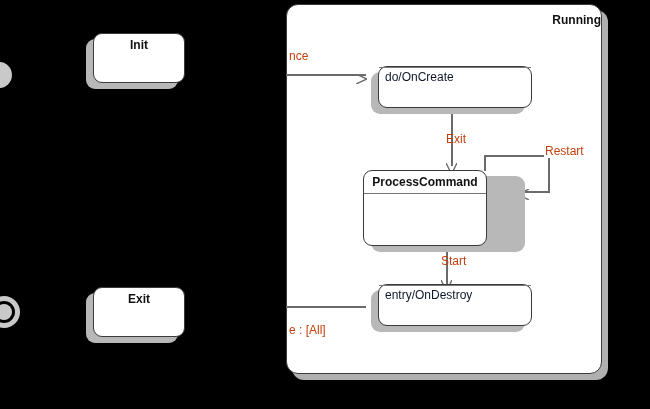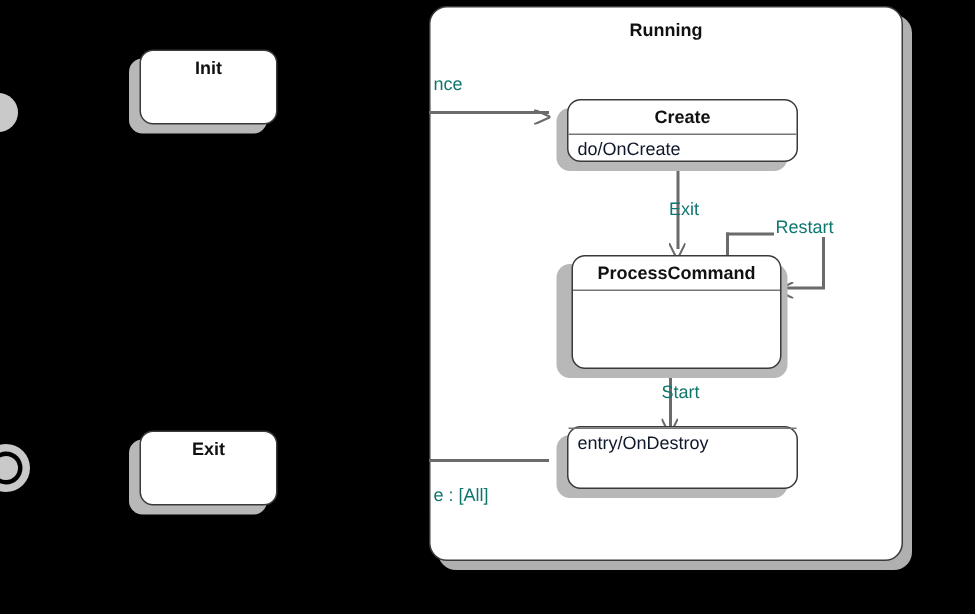--- a/index.html
+++ b/index.html
@@ -59,35 +59,35 @@
     position:absolute;
     left:286px;top:4px;width:316px;height:370px;
     background:#ffffff;
     border:1.6px solid #3a3a3a;
     border-radius:12px;
     box-sizing:border-box;
     z-index:2;
   }
   #running .rtitle{
     position:absolute;left:0;top:0;width:100%;
-    text-align:center;
+    text-align:right;
     font-weight:bold;font-size:12px;color:#111111;
     line-height:30px;
     white-space:nowrap;
   }
   
   .edge{position:absolute;background:#6b6b6b;z-index:4;}
   .edge.h{height:1.6px;}
   .edge.v{width:1.6px;}
   .arrowhead{position:absolute;z-index:4;}
   
   .lbl{
     position:absolute;
     font-size:12px;
-    color:#0f766e;
+    color:#c2410c;
     white-space:nowrap;
     z-index:7;
   }
   .lbl.onwhite{background:#ffffff;padding:0 1px;}
   
   .pstate{position:absolute;z-index:6;}
 </style>
 </head>
 <body>
 
@@ -131,49 +131,48 @@
   <div class="edge h" style="left:286px;top:74px;width:80px;"></div>
   <div class="arrowhead" style="left:356px;top:70px;width:11px;height:10px;">
     <svg width="11" height="10" viewBox="0 0 11 10">
       <path d="M0,0 L11,5 L0,10" fill="none" stroke="#6b6b6b" stroke-width="1.4"></path>
     </svg>
   </div>
   <div class="lbl onwhite" style="left:288px;top:49px;">nce</div>
 
   <div class="shadow" style="left:371px;top:72px;width:154px;height:42px;"></div>
   <div class="state" style="left:365px;top:66px;width:154px;height:42px;">
-    <div class="title">Create</div>
     <div class="divider"></div>
     <div class="body">do/OnCreate</div>
   </div>
 
   <div class="edge v" style="left:451px;top:108px;height:58px;"></div>
   <div class="arrowhead" style="left:446px;top:160px;width:11px;height:11px;">
     <svg width="11" height="11" viewBox="0 0 11 11">
       <path d="M0,0 L5.5,11 L11,0" fill="none" stroke="#6b6b6b" stroke-width="1.4"></path>
     </svg>
   </div>
   <div class="lbl" style="left:446px;top:132px;">Exit</div>
 
   <div class="shadow" style="left:371px;top:176px;width:154px;height:76px;"></div>
-  <div class="state" style="left:368px;top:170px;width:140px;height:76px;">
+  <div class="state" style="left:350px;top:170px;width:124px;height:76px;">
     <div class="title">ProcessCommand</div>
     <div class="divider"></div>
   </div>
 
   <div class="edge v" style="left:484px;top:155px;height:16px;"></div>
   <div class="edge h" style="left:484px;top:155px;width:65px;"></div>
   <div class="edge v" style="left:548px;top:155px;height:37px;"></div>
   <div class="edge h" style="left:520px;top:191px;width:30px;"></div>
   <div class="arrowhead" style="left:518px;top:186px;width:11px;height:11px;">
     <svg width="11" height="11" viewBox="0 0 11 11">
       <path d="M11,0 L0,5.5 L11,11" fill="none" stroke="#6b6b6b" stroke-width="1.4"></path>
     </svg>
   </div>
-  <div class="lbl onwhite" style="left:516px;top:144px;">Restart</div>
+  <div class="lbl onwhite" style="left:544px;top:144px;">Restart</div>
 
   <div class="edge v" style="left:446px;top:246px;height:38px;"></div>
   <div class="arrowhead" style="left:441px;top:277px;width:11px;height:11px;">
     <svg width="11" height="11" viewBox="0 0 11 11">
       <path d="M0,0 L5.5,11 L11,0" fill="none" stroke="#6b6b6b" stroke-width="1.4"></path>
     </svg>
   </div>
   <div class="lbl" style="left:441px;top:254px;">Start</div>
 
   <div class="shadow" style="left:371px;top:290px;width:154px;height:42px;"></div>

